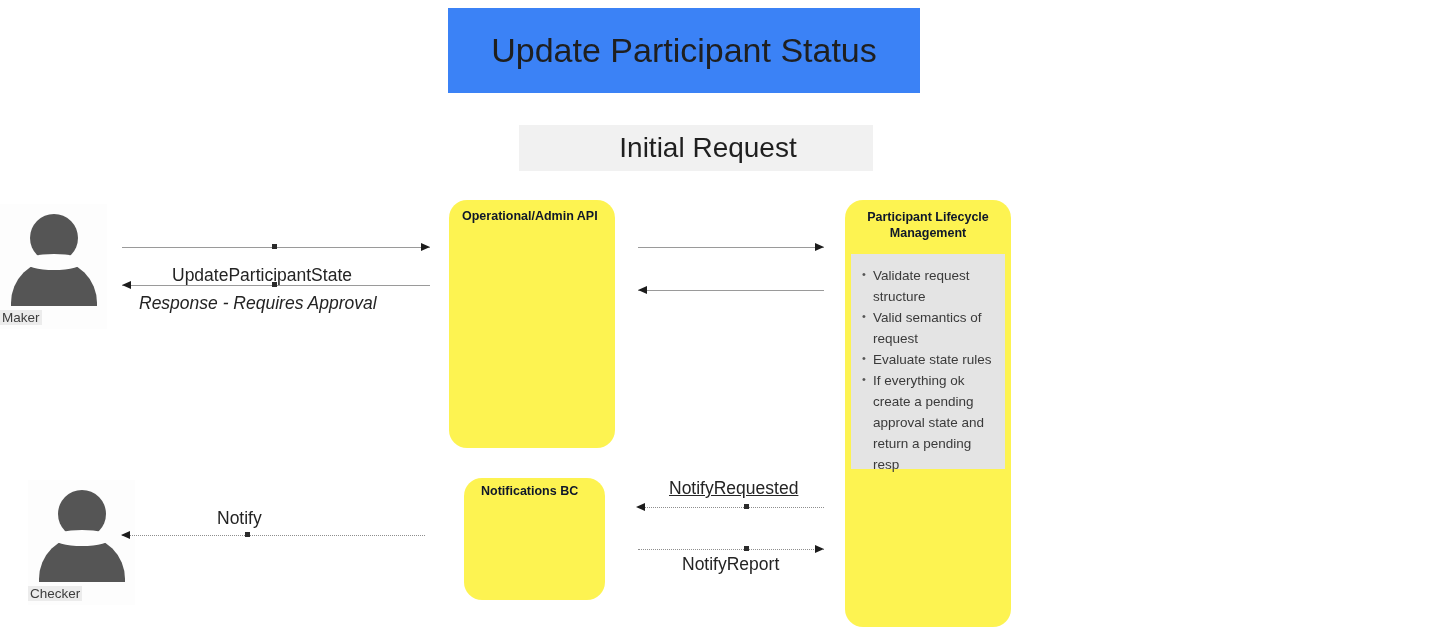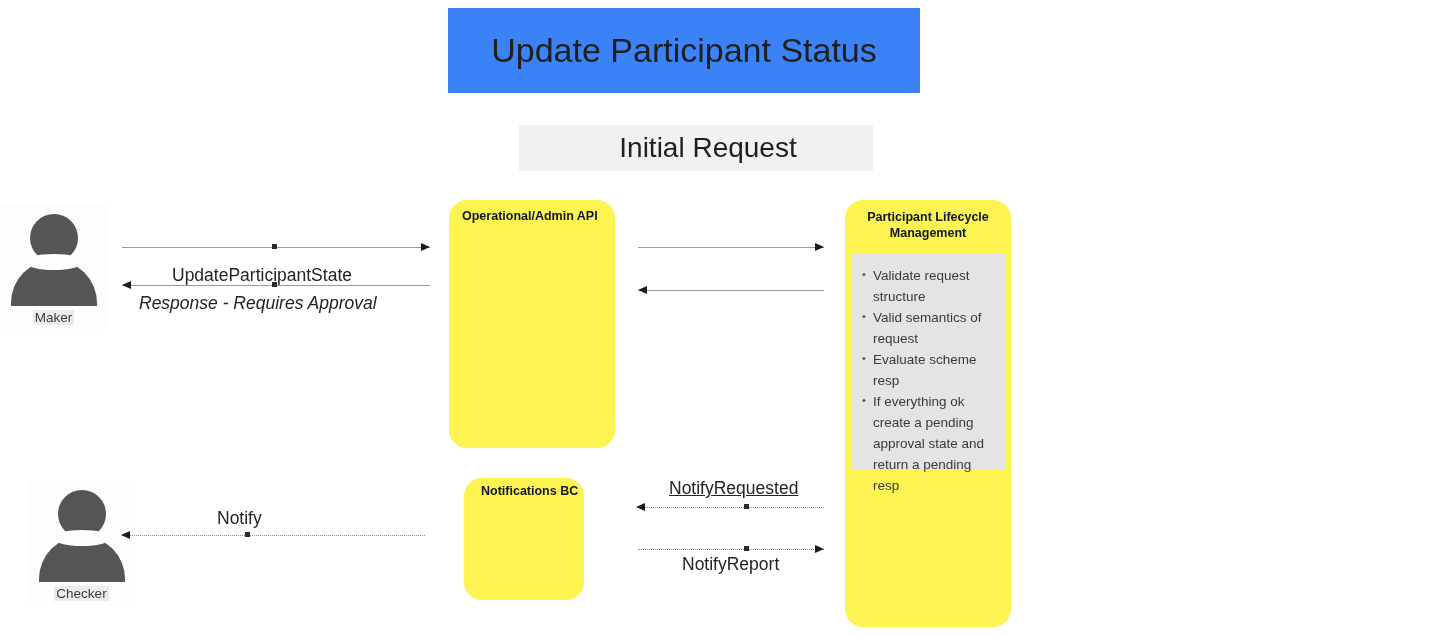--- a/index.html
+++ b/index.html
@@ -94,21 +94,20 @@
     height: 16px;
     margin-left: -29px;
     border-radius: 50%;
     background: #fdfdfd;
   }
   .actor-label {
     position: absolute;
     left: 0;
     top: 106px;
     width: 107px;
-    text-align: center;
     font-size: 13.5px;
     color: #3d3d3d;
   }
   .actor-label span {
     background: #ececec;
     padding: 0 2px;
   }
 
   
   .ybox {
@@ -134,21 +133,21 @@
   }
   .box-api .ybox-title {
     top: 9px;
     text-align: left;
     padding-left: 13px;
     width: auto;
   }
   .box-notif {
     left: 464px;
     top: 478px;
-    width: 120px;
+    width: 141px;
     height: 122px;
   }
   .box-notif .ybox-title {
     top: 6px;
     text-align: left;
     padding-left: 17px;
     width: auto;
   }
   .box-plm {
     left: 845px;
@@ -270,21 +269,21 @@
   </div>
 
   <div class="ybox box-plm">
     <div class="ybox-title">Participant Lifecycle Management</div>
   </div>
 
   <div class="panel panel-primary">
     <ul>
       <li>Validate request structure</li>
       <li>Valid semantics of request</li>
-      <li>Evaluate scheme resp</li>
+      <li>Evaluate state rules</li>
       <li>If everything ok create a pending approval state and return a pending resp</li>
     </ul>
   </div>
 
 
   <div class="edge" style="left:122px; top:247px; width:308px;"></div>
   <div class="waypoint" style="left:272px; top:244px;"></div>
   <div class="arrowhead arrow-right" style="left:421px; top:243px;"></div>
   <div class="edge-label" style="left:172px; top:217px;margin-top:48px;">UpdateParticipantState</div>
 

